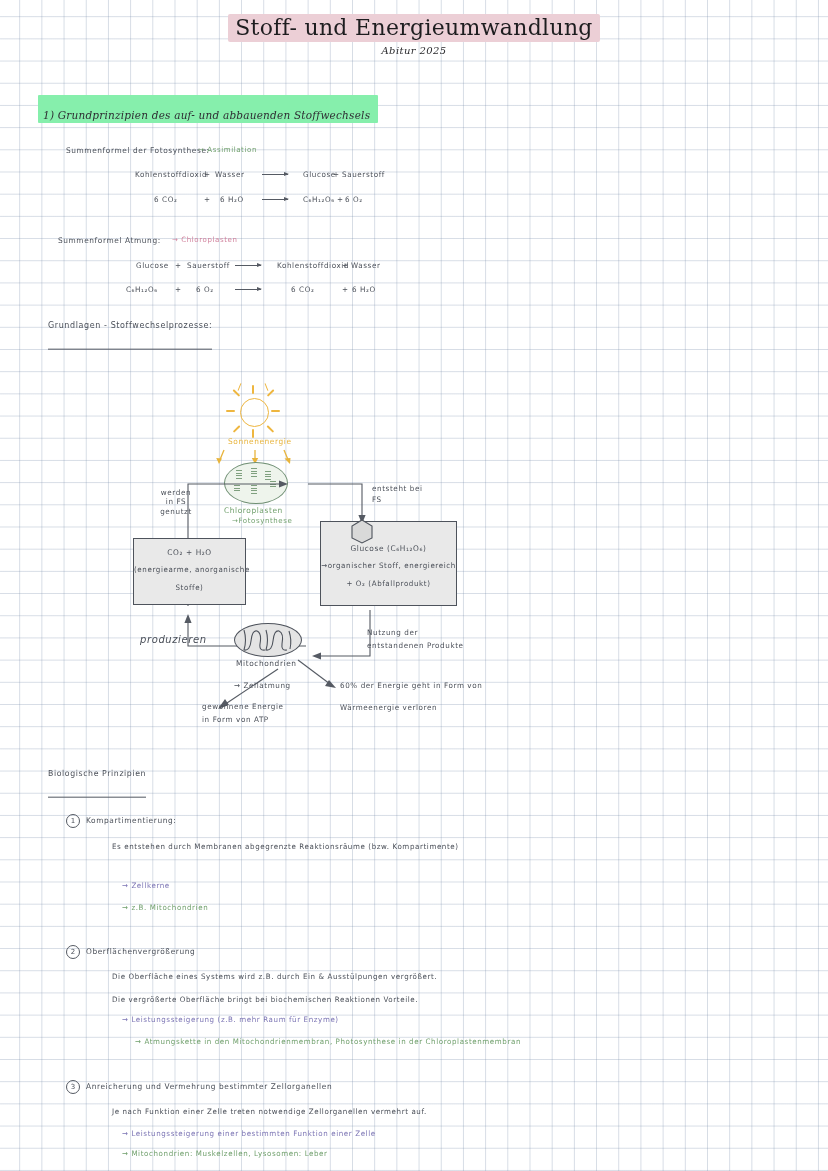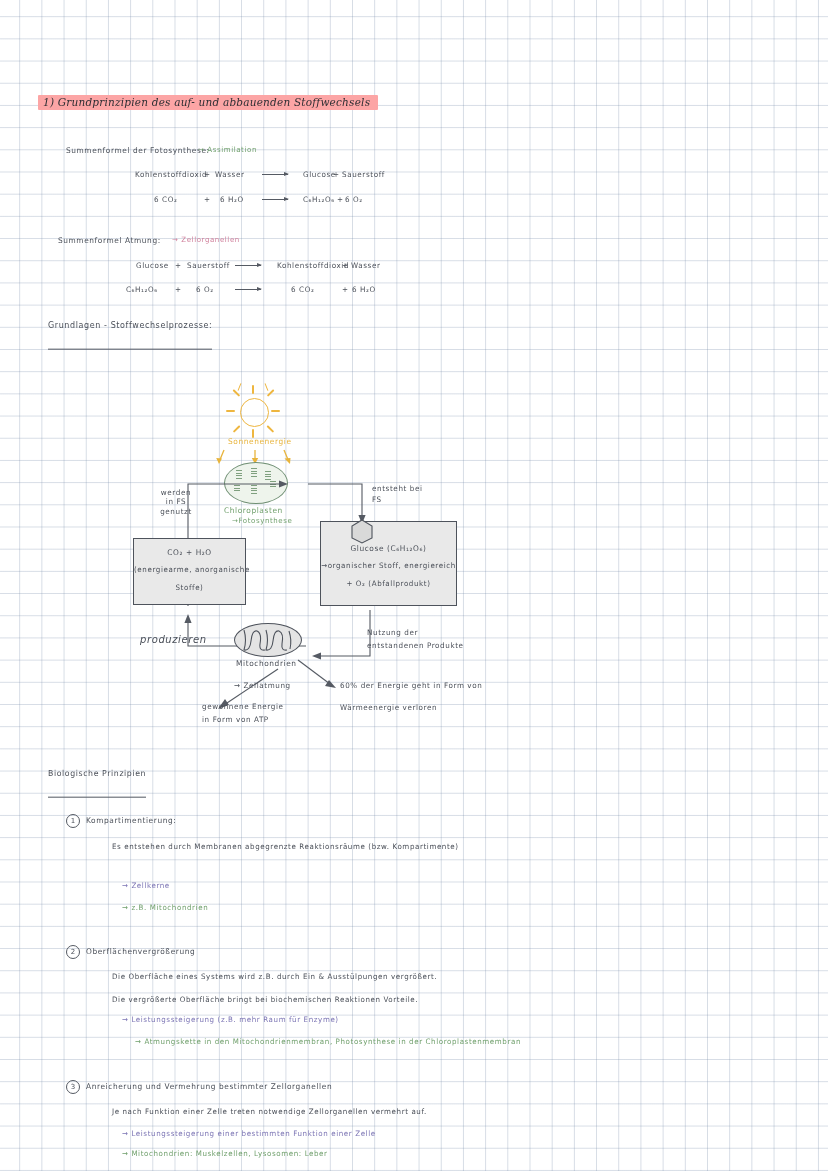--- a/index.html
+++ b/index.html
@@ -53,22 +53,22 @@
     letter-spacing:.4px;
   }
 
   
   #sec1{
     position:absolute;left:38px;top:95px;
     font-family:"DejaVu Serif", serif;
     font-style:italic;
     font-size:10.5px;
     color:#2e2e33;
-    background:#fca5a5;
-    padding:1px 8px 2px 5px;
+    background:#86efac;
+    padding:14px 8px 2px 5px;
     letter-spacing:.2px;
     border-radius:1px;
   }
 
   .green{color:#6f9f6b;}
   .pink{color:#d07f9a;}
   .purple{color:#7b74b4;}
   .gold{color:#e8b43c;}
 
   .ul{border-bottom:1px solid #5a5f68;padding-bottom:17px;}
@@ -120,20 +120,24 @@
     border-radius:50%;font-size:7px;line-height:12px;text-align:center;
     color:#4a4f58;font-family:"DejaVu Sans",sans-serif;
   }
 </style>
 </head>
 <body>
 
 <div id="page">
   <div id="grid"></div>
 
+  <div id="title-wrap">
+    <span class="title-main">Stoff- und Energieumwandlung</span>
+    <span class="title-sub">Abitur 2025</span>
+  </div>
 
   <div id="sec1">1) Grundprinzipien des auf- und abbauenden Stoffwechsels</div>
 
   <div class="hw" style="left:66px;top:146px;font-size:7.4px;">Summenformel der Fotosynthese:</div>
   <div class="hw green" style="left:198px;top:146px;font-size:7px;">→ Assimilation</div>
 
   <div class="hw" style="left:135px;top:170px;">Kohlenstoffdioxid</div>
   <div class="hw" style="left:204px;top:170px;">+</div>
   <div class="hw" style="left:215px;top:170px;">Wasser</div>
   <div class="arrow-long" style="left:262px;top:174px;width:26px;"></div>
@@ -143,21 +147,21 @@
 
   <div class="hw" style="left:154px;top:195px;">6 CO₂</div>
   <div class="hw" style="left:204px;top:195px;">+</div>
   <div class="hw" style="left:220px;top:195px;">6 H₂O</div>
   <div class="arrow-long" style="left:262px;top:199px;width:26px;"></div>
   <div class="hw" style="left:303px;top:195px;">C₆H₁₂O₆</div>
   <div class="hw" style="left:337px;top:195px;">+</div>
   <div class="hw" style="left:345px;top:195px;">6 O₂</div>
 
   <div class="hw" style="left:58px;top:236px;font-size:7.4px;">Summenformel Atmung:</div>
-  <div class="hw pink" style="left:172px;top:236px;font-size:7px;">→ Zellorganellen</div>
+  <div class="hw pink" style="left:172px;top:236px;font-size:7px;">→ Chloroplasten</div>
 
   <div class="hw" style="left:136px;top:261px;">Glucose</div>
   <div class="hw" style="left:175px;top:261px;">+</div>
   <div class="hw" style="left:187px;top:261px;">Sauerstoff</div>
   <div class="arrow-long" style="left:235px;top:265px;width:26px;"></div>
   <div class="hw" style="left:277px;top:261px;">Kohlenstoffdioxid</div>
   <div class="hw" style="left:342px;top:261px;">+</div>
   <div class="hw" style="left:351px;top:261px;">Wasser</div>
 
   <div class="hw" style="left:126px;top:285px;">C₆H₁₂O₆</div>

